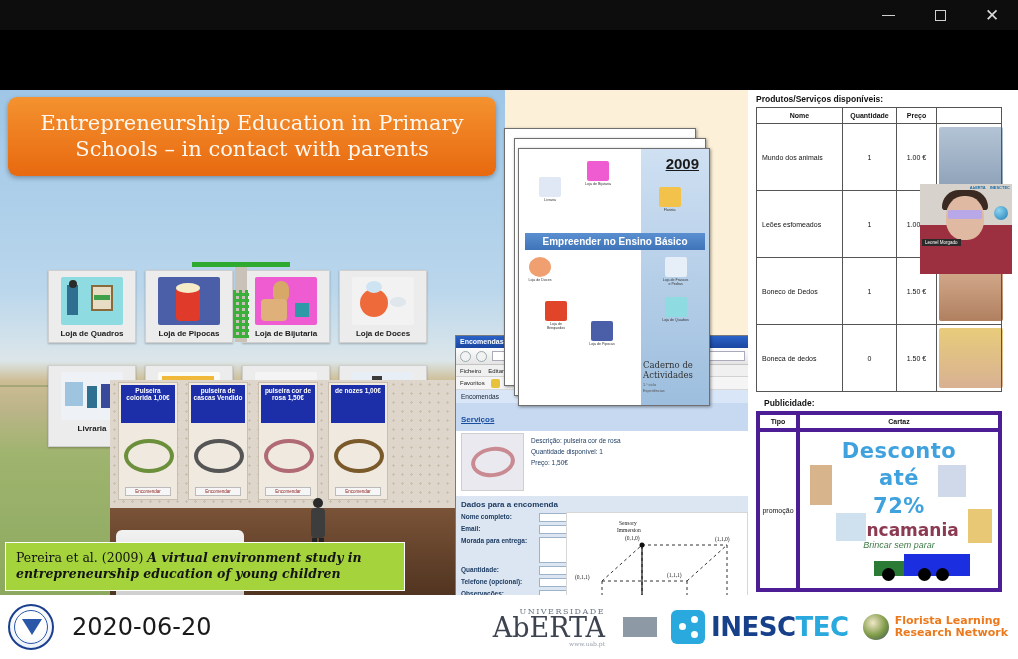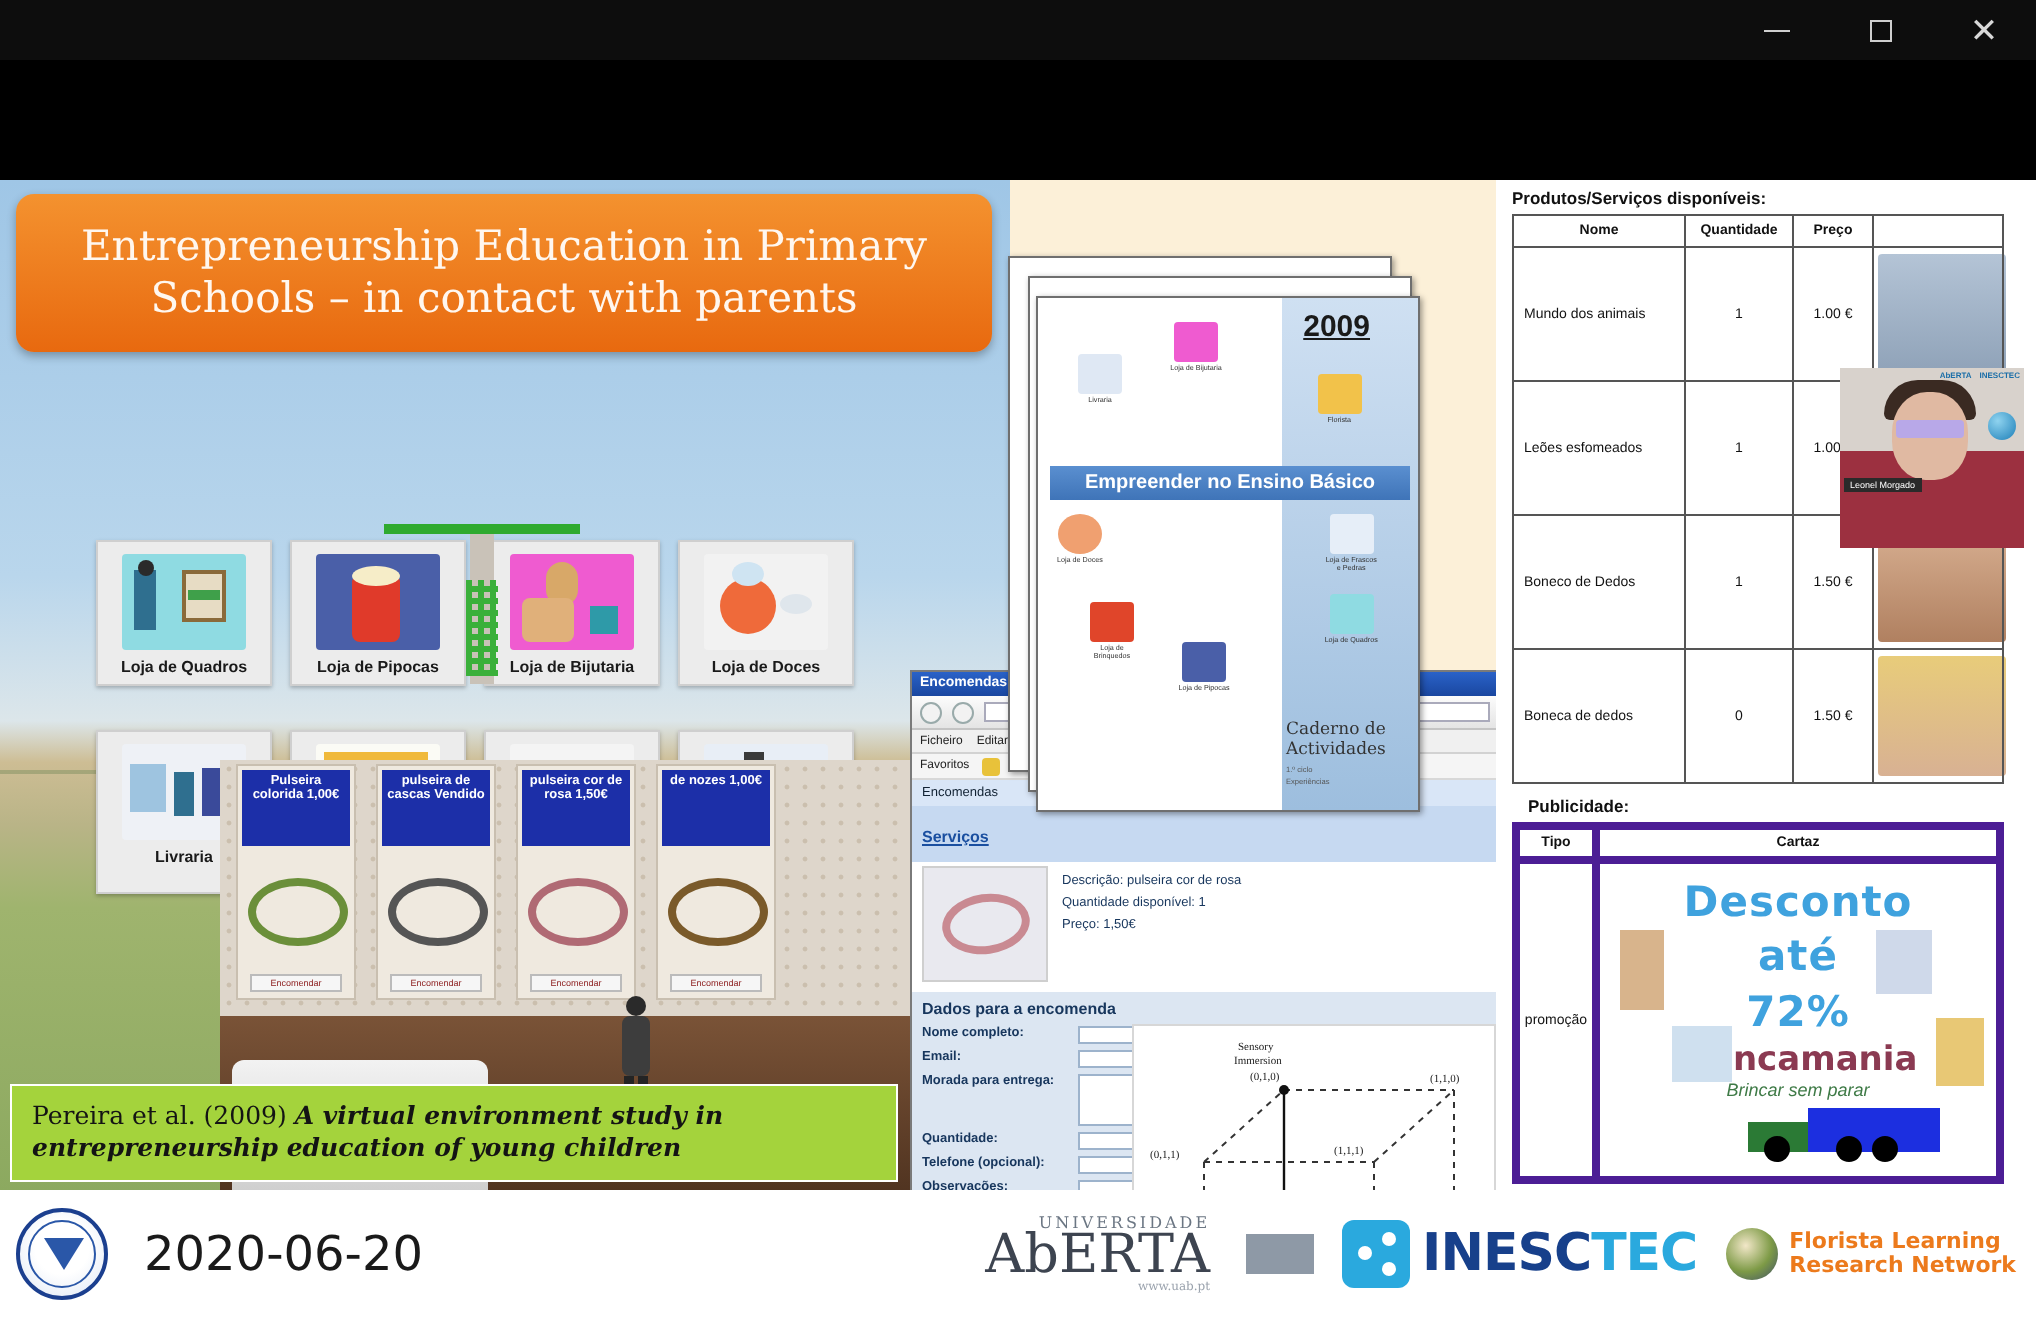--- a/index.html
+++ b/index.html
@@ -88,21 +88,21 @@
      background:#2a2a2a; border-radius:3px; }
 
   
   .title-banner { position:absolute; left:8px; top:7px; width:488px; padding:13px 18px;
      background:linear-gradient(#f4922f,#e8690f); border-radius:9px;
      box-shadow:0 2px 5px rgba(0,0,0,.3); }
   .title-banner-txt { font-family:"DejaVu Serif", serif; color:#fff7ef;
      font-size:21px; line-height:1.26; text-align:center; }
 
   
-  .citation { position:absolute; left:5px; top:452px; width:444px; padding:7px 10px;
+  .citation { position:absolute; left:5px; top:452px; width:400px; padding:7px 10px;
      background:#a4d33c; border:1px solid #fff; }
   .citation p { font-family:"DejaVu Serif", serif; font-size:12.5px; color:#141414; line-height:1.3; }
   .citation .em { font-weight:bold; font-style:italic; }
 
   
   .browser { position:absolute; left:455px; top:245px; width:295px; height:365px;
      background:#fff; border:1px solid #7a7a7a; overflow:hidden; }
   .br-title { height:12px; background:linear-gradient(#2a62c8,#1a47a0); color:#fff;
      font-size:7px; font-weight:bold; padding:2px 4px; }
   .br-nav { height:17px; background:linear-gradient(#fcfcfc,#e4e4e4); border-bottom:1px solid #c4c4c4;
@@ -130,21 +130,21 @@
   .f-in.tall { height:26px; }
   .f-in.tall2 { height:22px; }
 
   
   .stack { position:absolute; }
   .sheet { position:absolute; background:#fff; border:1px solid #6f6f6f;
      box-shadow:1px 1px 3px rgba(0,0,0,.4); }
   .sheet-inner { position:absolute; inset:0; display:flex; }
   .sh-left { flex:1; background:#fff; position:relative; }
   .sh-right { width:36%; background:linear-gradient(#cfe0f2,#9dbede); position:relative; }
-  .sh-year { position:absolute; right:24px; top:6px; font-size:15px; font-weight:bold;
+  .sh-year { position:absolute; right:10px; top:6px; font-size:15px; font-weight:bold;
      color:#1a1a1a; font-family:"Liberation Sans", sans-serif;text-decoration:underline; }
   .sh-band { position:absolute; left:6px; right:4px; top:84px; height:17px;
      background:linear-gradient(#5a8fd0,#3f74b8); display:flex; align-items:center;
      justify-content:center; }
   .sh-band span { color:#fff; font-size:10px; font-weight:bold; }
   .sh-ico { position:absolute; width:26px; text-align:center; }
   .sh-ico .b { width:22px; height:20px; margin:0 auto; border-radius:2px; }
   .sh-ico .c { font-size:3.6px; color:#333; line-height:1.15; margin-top:1px; }
   .sh-cad { position:absolute; right:4px; bottom:12px; width:62px; }
   .sh-cad .l1 { font-size:8.5px; color:#333; font-family:"DejaVu Serif", serif; line-height:1.15; }

